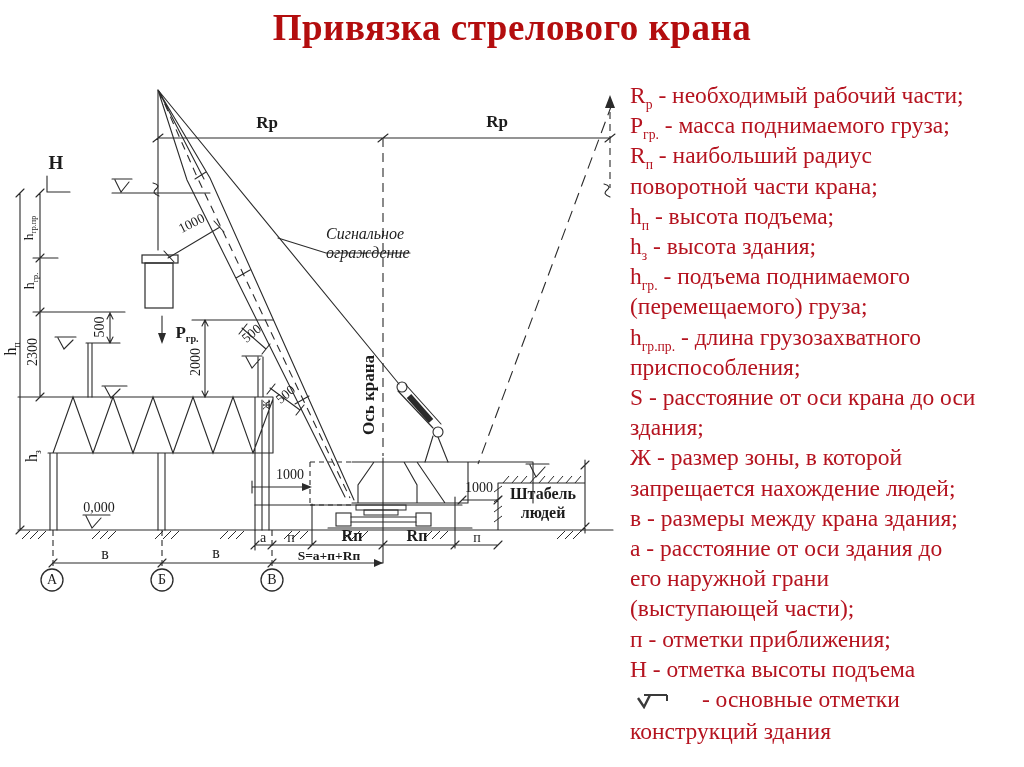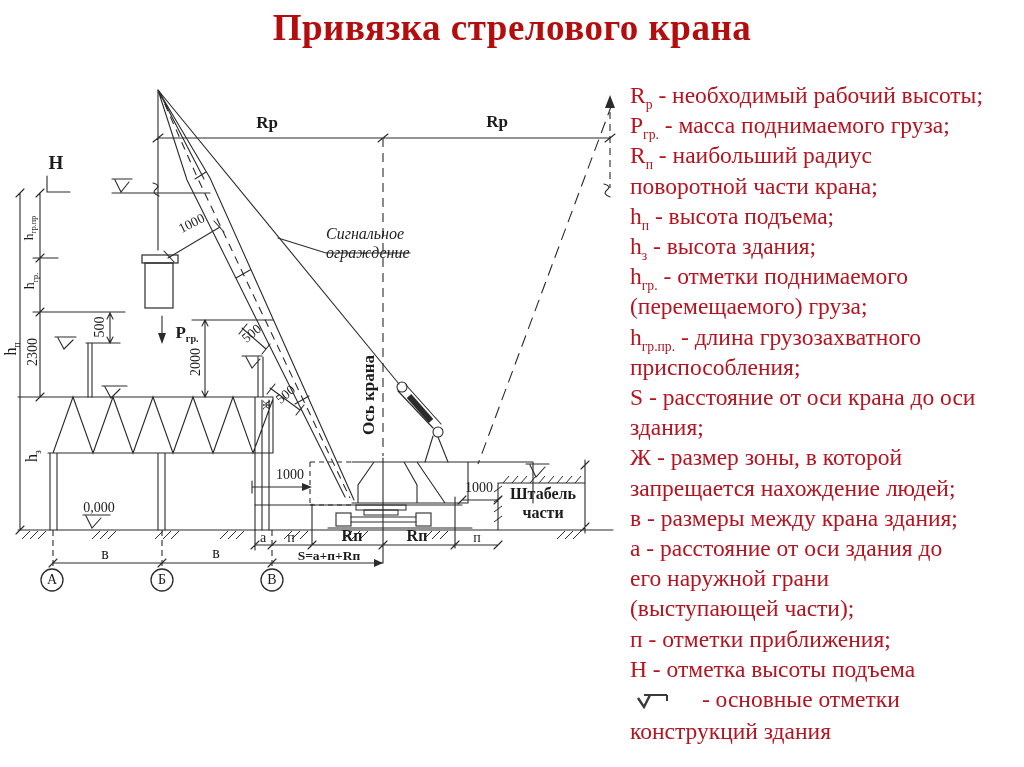--- a/index.html
+++ b/index.html
@@ -138,43 +138,43 @@
   <span class="dlbl r40 s13" style="left:252px;top:334px">500</span>
   <span class="dlbl r40 s13" style="left:286px;top:395px">500</span>
   <span class="dlbl rot s11" style="left:266px;top:405px">Ж</span>
   <span class="dlbl tl s16" style="left:326px;top:224px;line-height:19px">Сигнальное
 ограждение</span>
   <span class="dlbl rot b s17" style="left:369px;top:395px">Ось крана</span>
   <span class="dlbl r27 s13" style="left:192px;top:224px">1000</span>
   <span class="dlbl s14" style="left:290px;top:475px">1000</span>
   <span class="dlbl s14" style="left:479px;top:488px">1000</span>
   <span class="dlbl b s16" style="left:543px;top:503px;line-height:19px">Штабель
-части</span>
+людей</span>
   <span class="dlbl s14" style="left:263px;top:538px">а</span>
   <span class="dlbl s14" style="left:291px;top:538px">п</span>
   <span class="dlbl b s16" style="left:352px;top:536px">Rп</span>
   <span class="dlbl b s16" style="left:417px;top:536px">Rп</span>
   <span class="dlbl s14" style="left:477px;top:538px">п</span>
   <span class="dlbl b s13" style="left:329px;top:556px">S=a+п+Rп</span>
   <span class="dlbl s16" style="left:105px;top:554px">в</span>
   <span class="dlbl s16" style="left:216px;top:553px">в</span>
   <span class="dlbl s14" style="left:99px;top:508px">0,000</span>
   <span class="dlbl s14" style="left:52px;top:580px">А</span>
   <span class="dlbl s14" style="left:162px;top:580px">Б</span>
   <span class="dlbl s14" style="left:272px;top:580px">В</span>
 </div>
 
 <div class="legend">
-  <div class="leg-item"><span>R</span><sub>р</sub><span> - необходимый рабочий высоты;</span></div>
+  <div class="leg-item"><span>R</span><sub>р</sub><span> - необходимый рабочий части;</span></div>
   <div class="leg-item"><span>Р</span><sub>гр.</sub><span> - масса поднимаемого груза;</span></div>
   <div class="leg-item"><span>R</span><sub>п</sub><span> - наибольший радиус
 поворотной части крана;</span></div>
   <div class="leg-item"><span>h</span><sub>п</sub><span> - высота подъема;</span></div>
   <div class="leg-item"><span>h</span><sub>з</sub><span> - высота здания;</span></div>
-  <div class="leg-item"><span>h</span><sub>гр.</sub><span> - отметки поднимаемого
+  <div class="leg-item"><span>h</span><sub>гр.</sub><span> - подъема поднимаемого
 (перемещаемого) груза;</span></div>
   <div class="leg-item"><span>h</span><sub>гр.пр.</sub><span> - длина грузозахватного
 приспособления;</span></div>
   <div class="leg-item"><span>S</span><span> - расстояние от оси крана до оси
 здания;</span></div>
   <div class="leg-item"><span>Ж</span><span> - размер зоны, в которой
 запрещается нахождение людей;</span></div>
   <div class="leg-item"><span>в</span><span> - размеры между крана здания;</span></div>
   <div class="leg-item"><span>а</span><span> - расстояние от оси здания до
 его наружной грани

